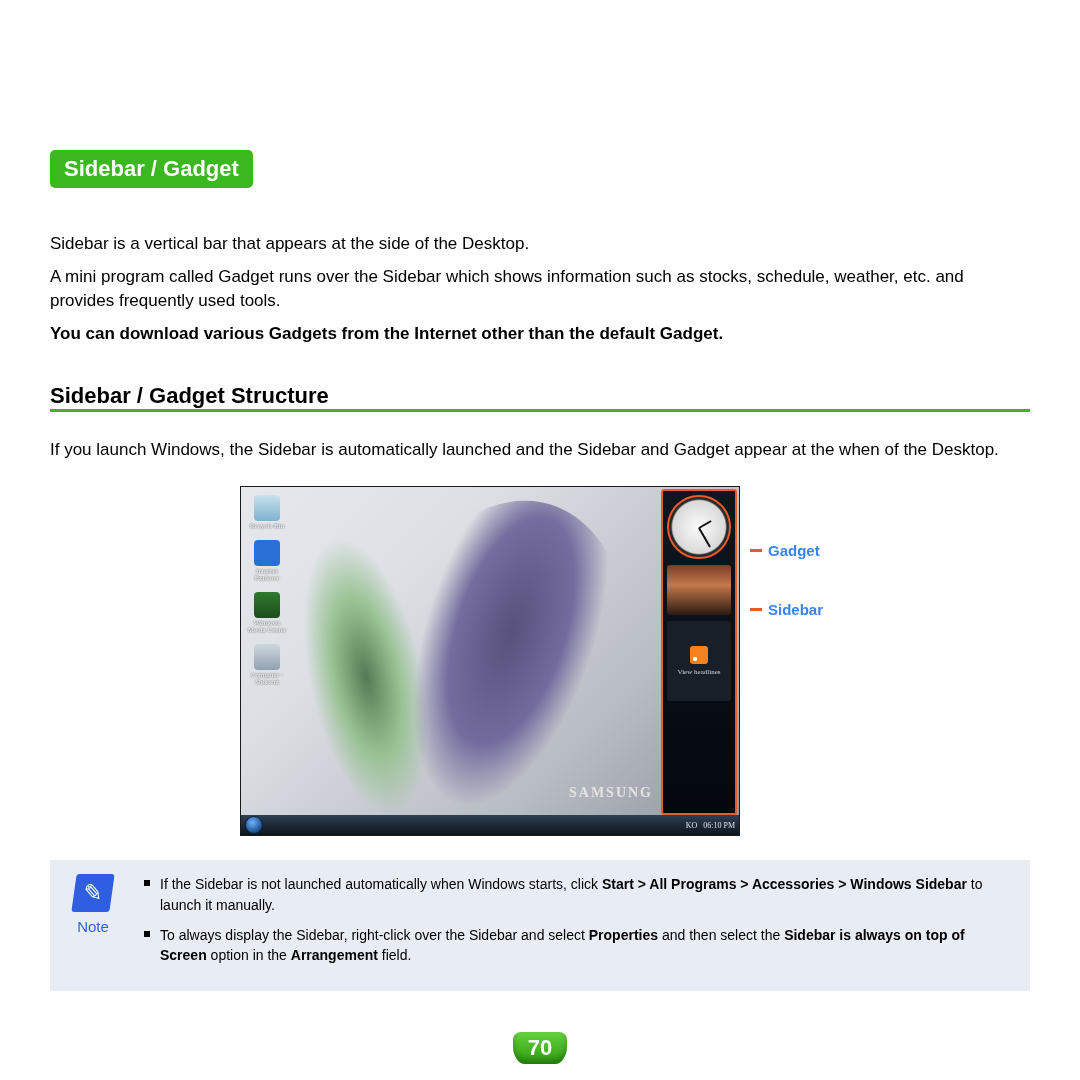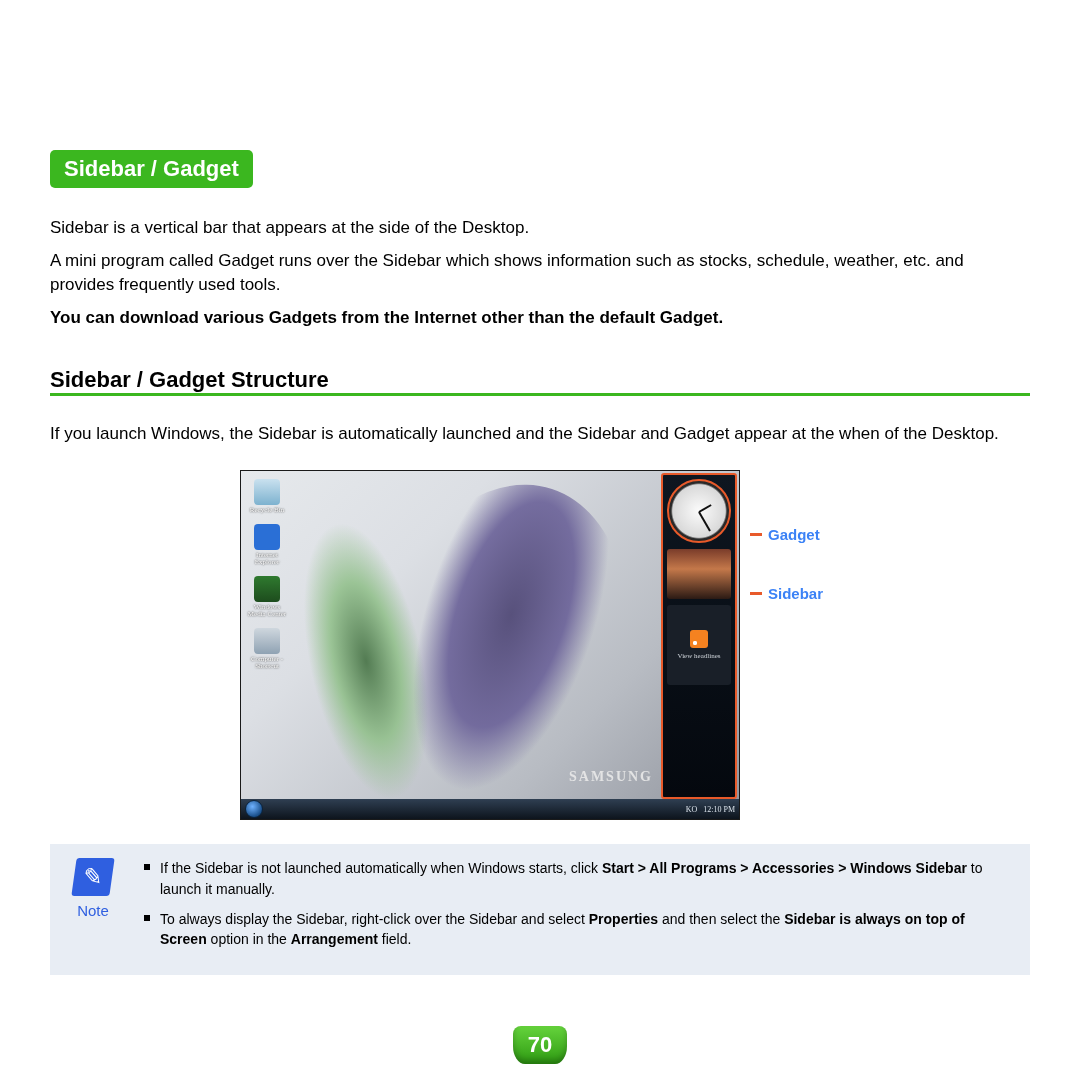--- a/index.html
+++ b/index.html
@@ -13,21 +13,21 @@
     padding: 150px 50px 0 50px;
   }
   .title-badge {
     display: inline-block;
     background: #3bb71f;
     color: #fff;
     font-size: 22px;
     font-weight: bold;
     padding: 6px 14px;
     border-radius: 5px;
-    margin-bottom: 28px;
+    margin-bottom: 44px;
   }
   .body-text {
     font-size: 17px;
     line-height: 1.45;
     margin-bottom: 8px;
   }
   .body-text.spaced { margin-bottom: 8px; font-weight: bold; }
   .section-heading {
     font-size: 22px;
     font-weight: bold;
@@ -257,21 +257,21 @@
     width: 6px; height: 6px;
     background: #000;
   }
 
   
   .page-number {
     position: absolute;
     left: 50%;
     transform: translateX(-50%);
     bottom: 16px;
-    width: 54px; height: 38px;
+    width: 54px; height: 32px;
     background: linear-gradient(#65d33c, #2e9a12);
     border-radius: 8px 8px 12px 12px / 8px 8px 18px 18px;
     color: #fff;
     font-size: 22px;
     font-weight: bold;
     display: flex;
     align-items: center; justify-content: center;
     box-shadow: inset 0 -4px 6px rgba(0,0,0,0.25);
   }
 </style>
@@ -325,21 +325,21 @@
       <div class="gadget-feed">
         <div class="rss-badge"></div>
         <div class="feed-txt">View headlines</div>
       </div>
     </div>
 
     <div class="taskbar">
       <div class="start-pearl"></div>
       <div class="tray">
         <span>KO</span>
-        <span>12:10 PM</span>
+        <span>06:10 PM</span>
       </div>
     </div>
   </div>
 
   <div class="callouts">
     <div class="callout">
       <span class="tick"></span>
       <span>Gadget</span>
     </div>
     <div class="callout">

